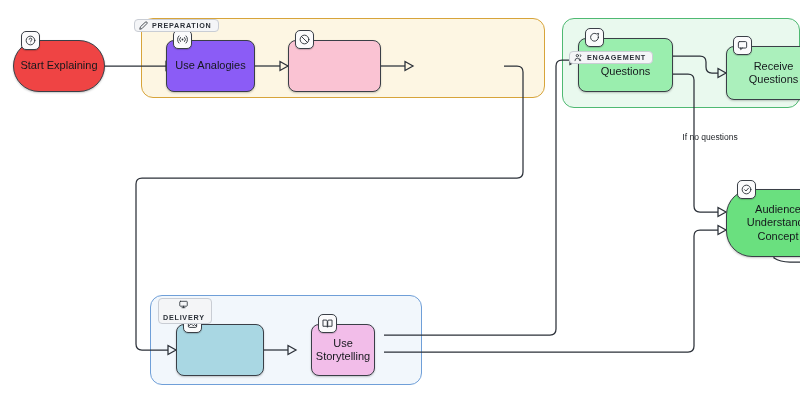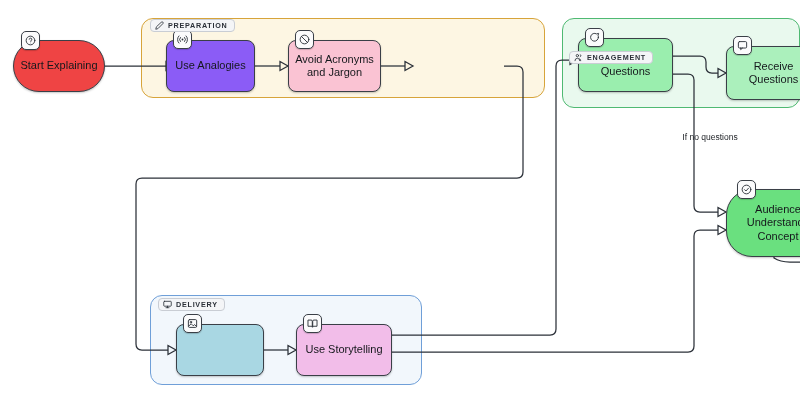--- a/index.html
+++ b/index.html
@@ -79,21 +79,21 @@
     z-index:5;
     white-space:pre-line;
   }
 </style>
 </head>
 <body>
 
 <div id="canvas">
 
   <div class="group" style="left:141px;top:18px;width:404px;height:80px;border-color:#d7a43a;background:#fdf6e3;"></div>
-  <div class="group-label" style="left:150px;top:19px;">
+  <div class="group-label" style="left:134px;top:19px;">
     <span>
       <svg width="9" height="9" viewBox="0 0 24 24" fill="none" stroke="#2b3038" stroke-width="2.2" stroke-linecap="round" stroke-linejoin="round">
         <path d="M17 3a2.8 2.8 0 0 1 4 4L7.5 20.5 2 22l1.5-5.5z"></path>
       </svg>
     </span>
     <span>PREPARATION</span>
   </div>
 
   <div class="group" style="left:562px;top:18px;width:238px;height:90px;border-color:#4fb972;background:#e9f9ee;"></div>
   <div class="group-label" style="left:569px;top:19px;margin-top:32px;">
@@ -101,21 +101,21 @@
       <svg width="9" height="9" viewBox="0 0 24 24" fill="none" stroke="#2b3038" stroke-width="2.2" stroke-linecap="round" stroke-linejoin="round">
         <circle cx="9" cy="7" r="3.2"></circle>
           <path d="M2.5 20.5a6.5 6.5 0 0 1 13 0"></path>
         <path d="M16.5 4.2a3.2 3.2 0 0 1 0 5.8M18 20.5a6.4 6.4 0 0 0-2.4-5"></path>
       </svg>
     </span>
     <span>ENGAGEMENT</span>
   </div>
 
   <div class="group" style="left:150px;top:295px;width:272px;height:90px;border-color:#6f9fd8;background:#f2f7fc;"></div>
-  <div class="group-label" style="left:158px;top:298px;">
+  <div class="group-label" style="left:158px;top:298px;flex-direction:column;">
     <span>
       <svg width="9" height="9" viewBox="0 0 24 24" fill="none" stroke="#2b3038" stroke-width="2.2" stroke-linecap="round" stroke-linejoin="round">
         <rect x="2" y="3.5" width="20" height="13" rx="1.8"></rect>
           <path d="M8 20.5h8M12 16.5v4"></path>
       </svg>
     </span>
     <span>DELIVERY</span>
   </div>
 
   <svg id="edges">
@@ -176,21 +176,20 @@
     <span class="lbl">Use Analogies</span>
   </div>
 
   <div class="node" style="left:288px;top:40px;width:93px;height:52px;background:#fac3d3;">
     <span class="badge">
       <svg width="11" height="11" viewBox="0 0 24 24" fill="none" stroke="#2b3038" stroke-width="2" stroke-linecap="round" stroke-linejoin="round">
         <circle cx="12" cy="12" r="9.5"></circle>
           <path d="M5.3 5.3l13.4 13.4"></path>
       </svg>
     </span>
-    <span class="lbl">Avoid Acronyms and Jargon</span>
   </div>
 
 
   <div class="node" style="left:578px;top:38px;width:95px;height:54px;background:#9aeeae;">
     <span class="badge">
       <svg width="11" height="11" viewBox="0 0 24 24" fill="none" stroke="#2b3038" stroke-width="2" stroke-linecap="round" stroke-linejoin="round">
         <path d="M20.5 11.5a8.5 8.5 0 1 1-4.2-7.3L21 3l-1.2 4.5a8.4 8.4 0 0 1 .7 4z"></path>
       </svg>
     </span>
     <span class="lbl">Encourage Questions</span>
@@ -219,21 +218,21 @@
   <div class="node" style="left:176px;top:324px;width:88px;height:52px;background:#a9d7e3;">
     <span class="badge">
       <svg width="11" height="11" viewBox="0 0 24 24" fill="none" stroke="#2b3038" stroke-width="2" stroke-linecap="round" stroke-linejoin="round">
         <rect x="3" y="3.5" width="18" height="17" rx="2.5"></rect>
         <circle cx="8.5" cy="9" r="1.6"></circle>
           <path d="M4 17.5l5-5 4.5 4.5 3-2.5 4 3.5"></path>
       </svg>
     </span>
   </div>
 
-  <div class="node" style="left:296px;top:324px;width:96px;height:52px;background:#f2bde9;">
+  <div class="node" style="left:311px;top:324px;width:64px;height:52px;background:#f2bde9;">
     <span class="badge">
       <svg width="11" height="11" viewBox="0 0 24 24" fill="none" stroke="#2b3038" stroke-width="2" stroke-linecap="round" stroke-linejoin="round">
         <path d="M3 4.5h6a2.5 2.5 0 0 1 2.5 2.5v13a2 2 0 0 0-2-2H3z"></path>
         <path d="M21 4.5h-6A2.5 2.5 0 0 0 12.5 7v13a2 2 0 0 1 2-2H21z"></path>
       </svg>
     </span>
     <span class="lbl">Use Storytelling</span>
   </div>
 
 </div>

